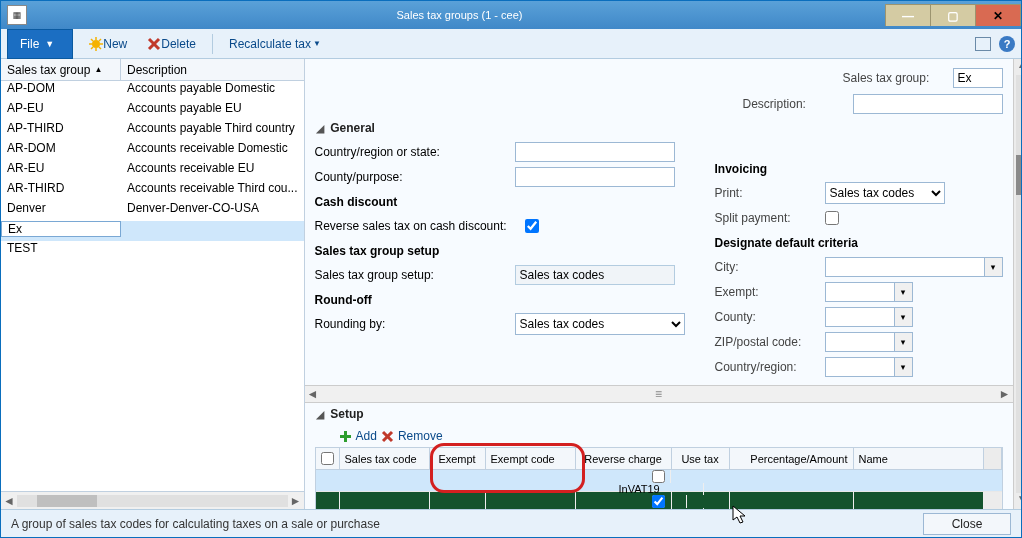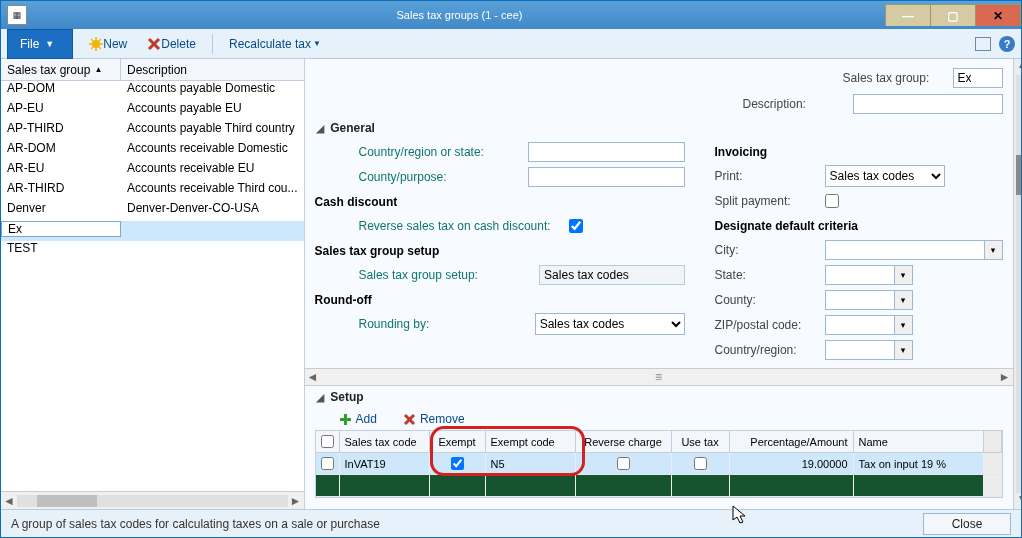--- a/index.html
+++ b/index.html
@@ -55,49 +55,49 @@
 .field-row .lbl { width: 110px; color: #444; }
 .field-row input[type=text] { height: 20px; border: 1px solid #9cb8d4; padding: 0 4px; background: #fff; }
 .field-row input.short { width: 50px; }
 .field-row input.med { width: 150px; }
 
 .section-head { display: flex; align-items: center; gap: 6px; font-weight: bold; color: #222; margin: 4px 0 4px 2px; }
 .section-head .tw { font-size: 10px; color: #555; }
 
 .two-col { display: flex; gap: 30px; }
 .col-l { width: 370px; }
-.col-r { flex: 1; }
+.col-r { flex: 1; margin-top: 17px; }
 .sub-head { font-weight: bold; margin: 6px 0 4px 0; }
 
 .frow { display: flex; align-items: center; height: 25px; }
-.frow .flbl { width: 200px; color: #0f766e; margin-left: 44px; }
+.frow .flbl { width: 200px; color: #000000; }
 .frow .flbl2 { width: 110px; color: #444; }
 .frow input[type=text] { height: 20px; border: 1px solid #9cb8d4; width: 160px; }
 .frow select { height: 22px; width: 170px; border: 1px solid #9cb8d4; background: #fff; }
 .frow select.sm { width: 120px; }
 .frow .chk { width: 14px; height: 14px; }
 .frow .ro-box { width: 160px; height: 20px; background: #f0f4f8; border: 1px solid #b3cce0; padding: 0 4px; display: flex; align-items: center; }
 .frow .combo { display: flex; }
 .frow .combo-input { width: 160px; height: 20px; border: 1px solid #9cb8d4; }
 .frow .combo-dd { width: 18px; height: 20px; border: 1px solid #9cb8d4; border-left: none; background: #f0f0f0; display: flex; align-items: center; justify-content: center; font-size: 9px; }
 
 .h-scroll { height: 18px; border-top: 1px solid #ccc; border-bottom: 1px solid #ccc; background: #f0f0f0; display: flex; align-items: center; margin-top: 6px; }
 .h-scroll .ar { width: 16px; text-align: center; color: #666; }
 .h-scroll .tr { flex: 1; text-align: center; color: #888; }
 
 .setup-section { margin: 2px 10px 0 10px; }
-.setup-actions { display: flex; gap: 26px; padding: 4px 0 4px 24px; align-items: center; }
+.setup-actions { display: flex; gap: 4px; padding: 4px 0 4px 24px; align-items: center; }
 .setup-actions .act { display: flex; align-items: center; gap: 4px; color: #0a4a8a; cursor: pointer; }
 
 .setup-grid { border: 1px solid #c0d0e0; background: #14532d; position: relative; }
 .sg-head { display: flex; background: #f3f7fb; border-bottom: 1px solid #c0d0e0; height: 22px; align-items: center; }
 .sg-head > div { border-right: 1px solid #c0d0e0; height: 100%; display: flex; align-items: center; padding: 0 5px; font-size: 11px; }
 .sg-row { display: flex; height: 22px; align-items: center; border-bottom: 1px solid #e8e8e8; }
 .sg-row > div { border-right: 1px solid #eee; height: 100%; display: flex; align-items: center; padding: 0 5px; font-size: 11px; }
-.sg-row.sel { background: #cfe7fb; }
+.sg-row.sel { background: #cfe7fb; flex-direction: column; }
 .sg-c0 { width: 24px; justify-content: center; }
 .sg-c1 { width: 90px; }
 .sg-c2 { width: 56px; justify-content: center; }
 .sg-c3 { width: 90px; }
 .sg-c4 { width: 96px; justify-content: center; }
 .sg-c5 { width: 58px; justify-content: center; }
 .sg-c6 { width: 124px; justify-content: flex-end; }
 .sg-c7 { flex: 1; }
 .sg-c8 { width: 18px; background:#ececec; }
 
@@ -284,21 +284,21 @@
               </div>
               <div class="sub-head">Designate default criteria</div>
               <div class="frow">
                 <span class="flbl2">City:</span>
                 <div class="combo">
                     <input class="combo-input" style="">
                     <div class="combo-dd">▾</div>
                   </div>
               </div>
               <div class="frow">
-                <span class="flbl2">State:</span>
+                <span class="flbl2">Exempt:</span>
                 <div class="combo">
                     <input class="combo-input" style="width: 70px;">
                     <div class="combo-dd">▾</div>
                   </div>
               </div>
               <div class="frow">
                 <span class="flbl2">County:</span>
                 <div class="combo">
                     <input class="combo-input" style="width: 70px;">
                     <div class="combo-dd">▾</div>

